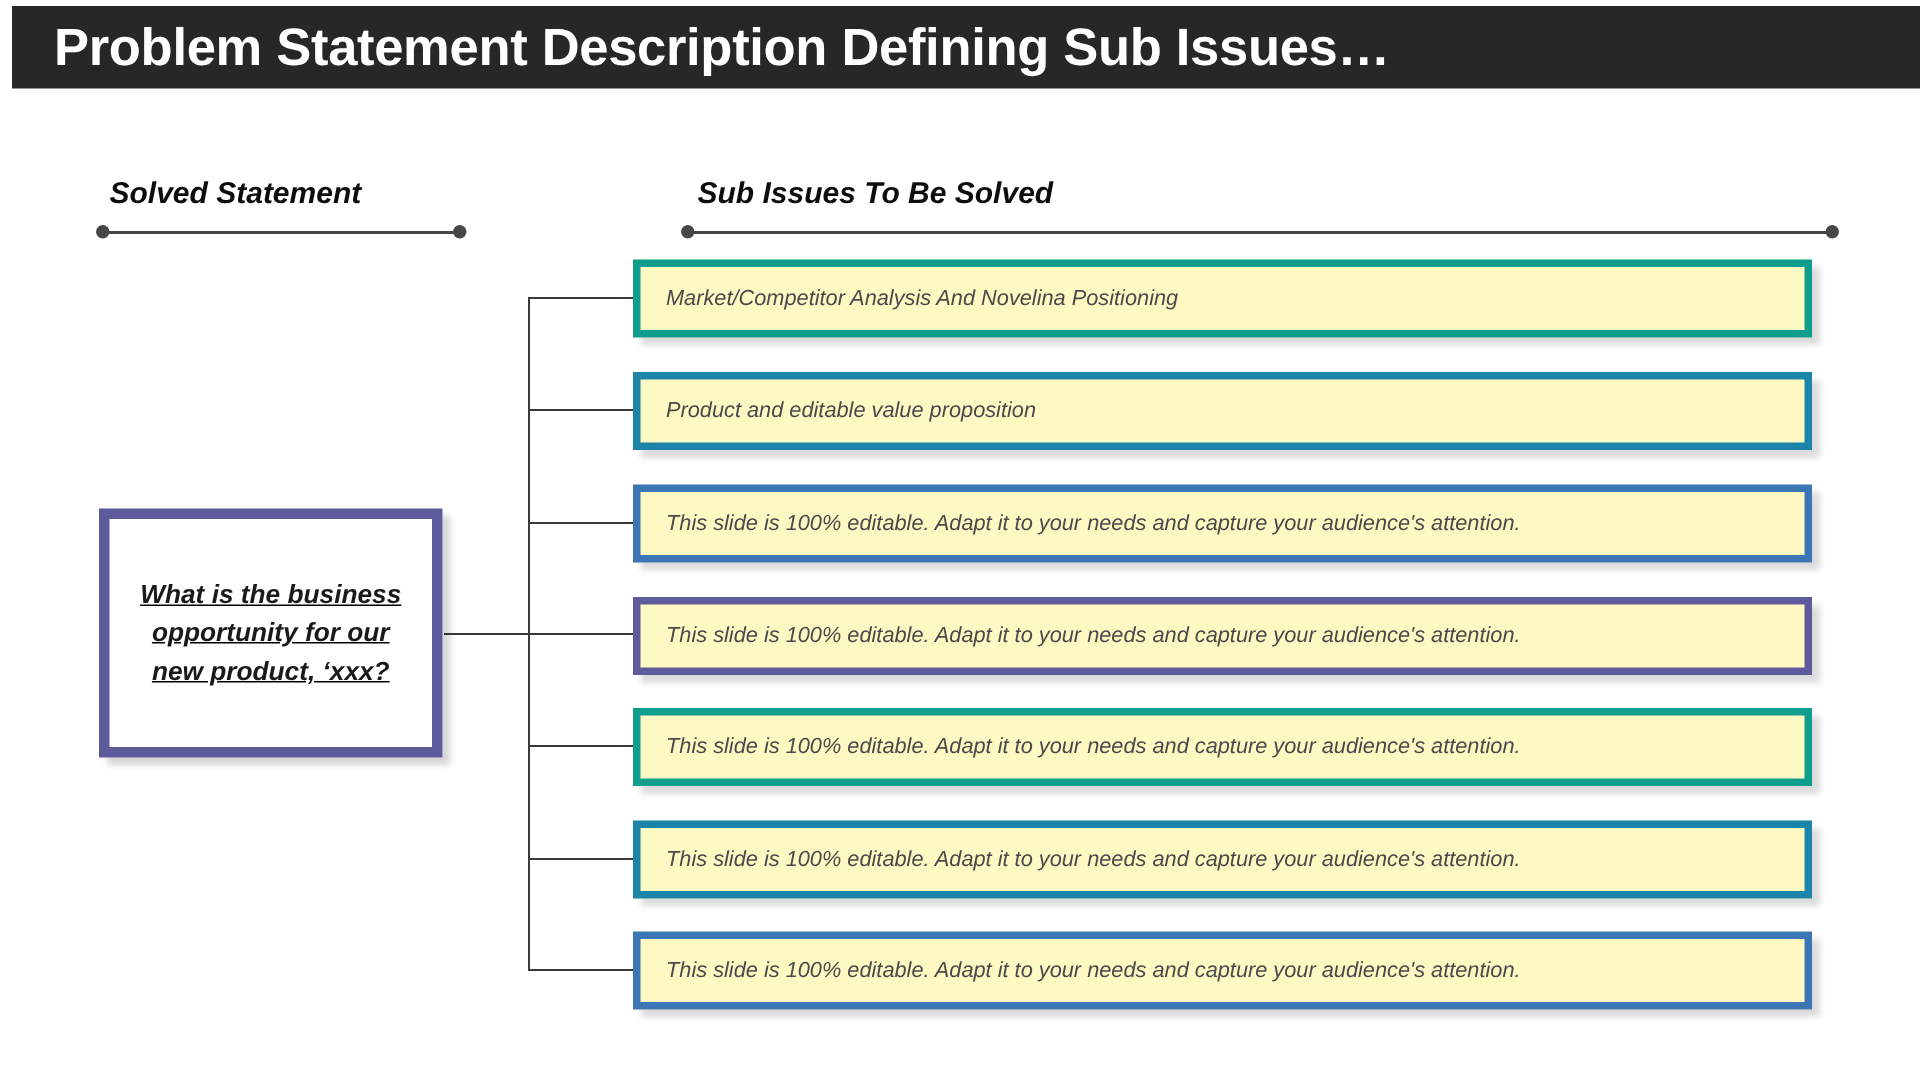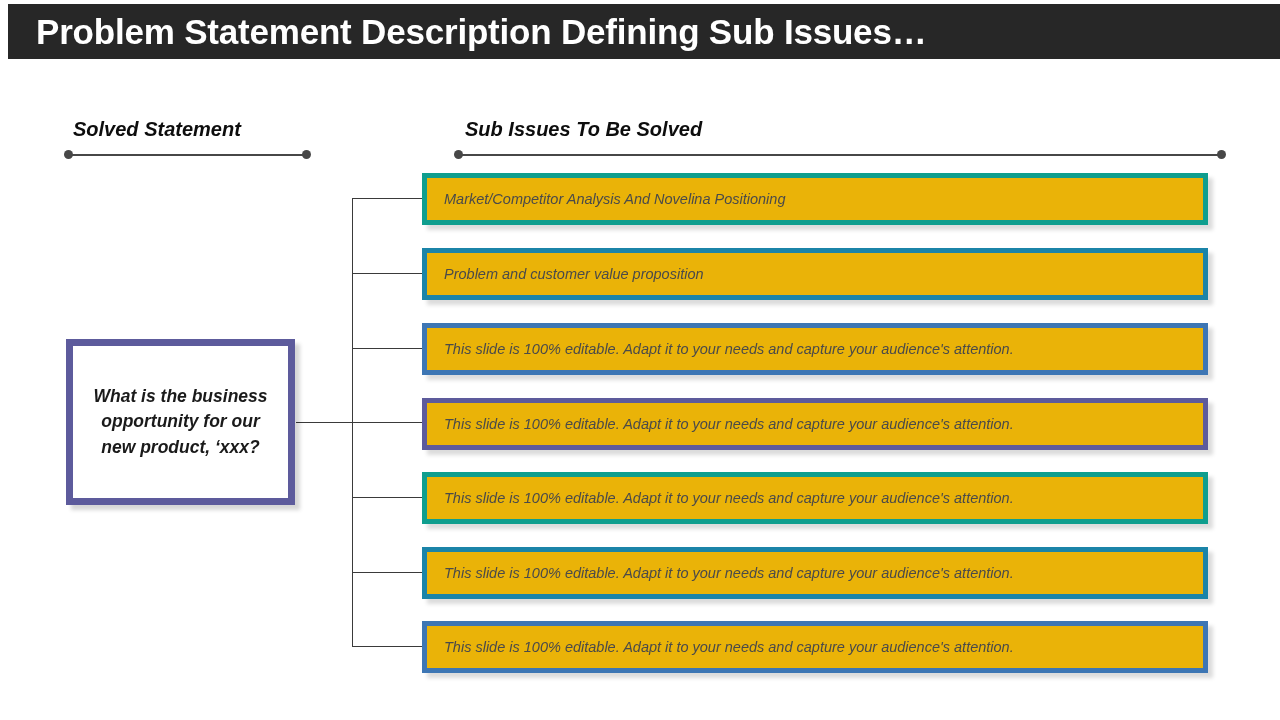--- a/index.html
+++ b/index.html
@@ -83,20 +83,21 @@
     top: 339px;
     width: 229px;
     height: 166px;
     border: 7px solid #5d5b9c;
     background: #ffffff;
     box-sizing: border-box;
     box-shadow: 5px 5px 4px rgba(0,0,0,0.16);
     display: flex;
     align-items: center;
     justify-content: flex-start;
+    text-decoration: underline;
   }
   .problem-text {
     font-size: 17.5px;
     font-weight: bold;
     font-style: italic;
     color: #1a1a1a;
     text-align: center;
     line-height: 1.45;
     padding: 0 10px;
     font-family: "Liberation Sans", sans-serif;
@@ -111,21 +112,21 @@
     height: 720px;
     pointer-events: none;
   }
 
   
   .issue-box {
     position: absolute;
     left: 422px;
     width: 786px;
     height: 52px;
-    background: #eab308;
+    background: #fef9c3;
     box-sizing: border-box;
     border-style: solid;
     border-width: 5px;
     box-shadow: 5px 5px 4px rgba(0,0,0,0.14);
     display: flex;
     align-items: center;
   }
   .issue-text {
     font-size: 14.5px;
     font-style: italic;
@@ -171,21 +172,21 @@
 </svg>
 
 <div class="problem-box" style="border-color: rgb(93, 91, 156);">
   <div class="problem-text">What is the business opportunity for our new product, ‘xxx?</div>
 </div>
 
 <div class="issue-box" style="top: 173px; border-color: rgb(15, 158, 142);">
   <div class="issue-text">Market/Competitor Analysis And Novelina Positioning</div>
 </div>
 <div class="issue-box" style="top: 248px; border-color: rgb(27, 132, 168);">
-  <div class="issue-text">Problem and customer value proposition</div>
+  <div class="issue-text">Product and editable value proposition</div>
 </div>
 <div class="issue-box" style="top: 323px; border-color: rgb(61, 118, 180);">
   <div class="issue-text">This slide is 100% editable.  Adapt it to your needs and capture your audience's attention.</div>
 </div>
 <div class="issue-box" style="top: 398px; border-color: rgb(93, 91, 156);">
   <div class="issue-text">This slide is 100% editable.  Adapt it to your needs and capture your audience's attention.</div>
 </div>
 <div class="issue-box" style="top: 472px; border-color: rgb(15, 158, 142);">
   <div class="issue-text">This slide is 100% editable.  Adapt it to your needs and capture your audience's attention.</div>
 </div>

